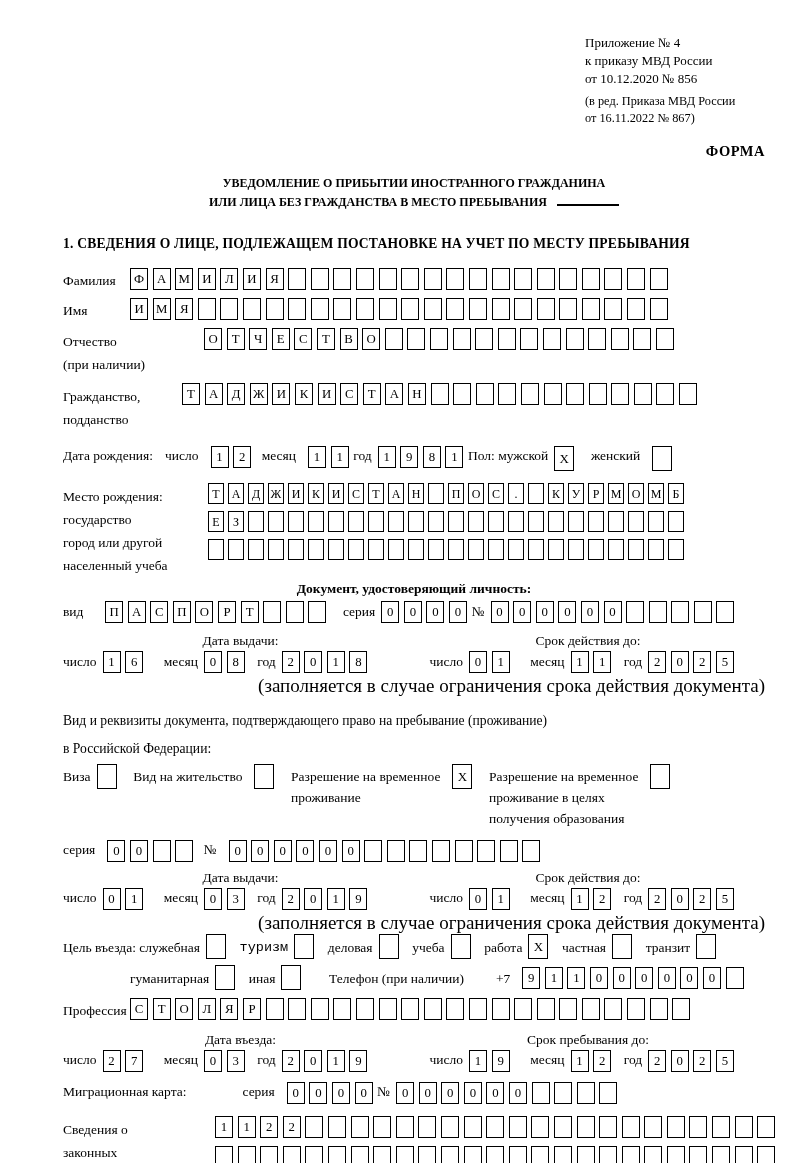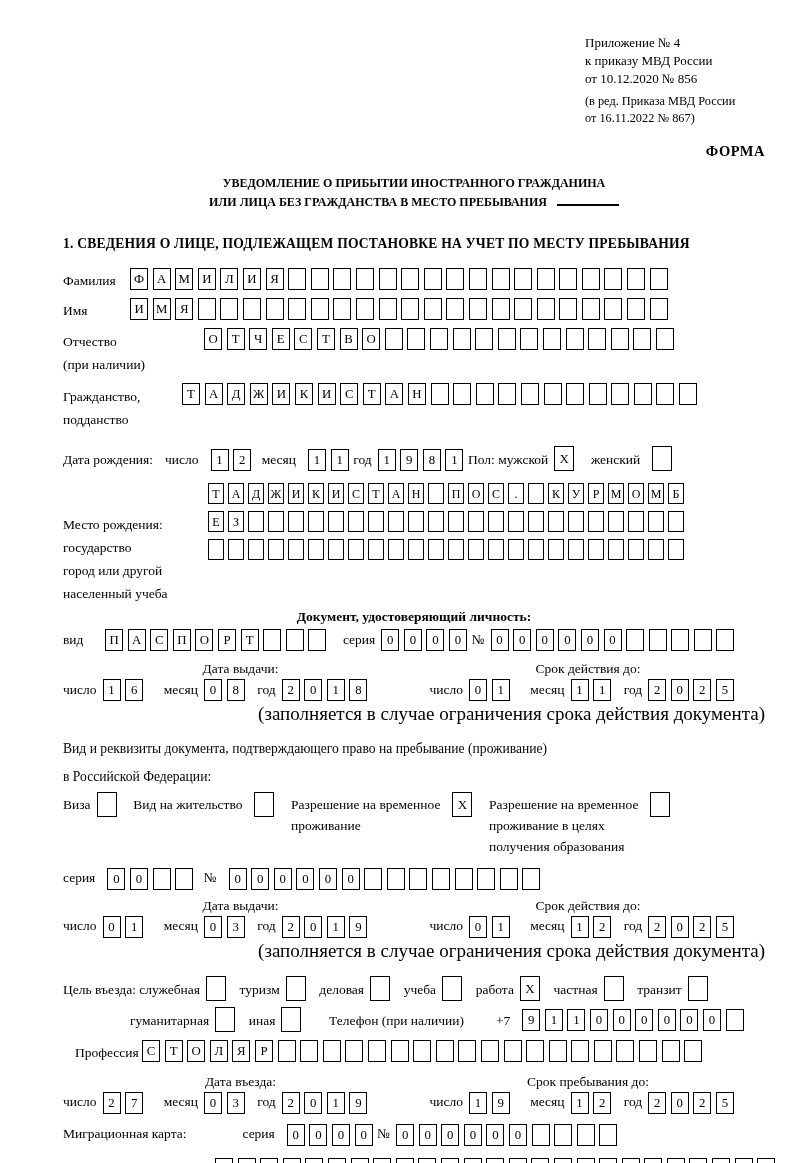--- a/index.html
+++ b/index.html
@@ -24,40 +24,40 @@
   .lbl2 { font-size:13.5px; line-height:1.7; padding-top:3px; flex:none; }
   .boxes { white-space:nowrap; flex:none; }
   .box {
     display:inline-block; width:18px; height:22px; border:1.6px solid #000;
     margin-right:4.6px; text-align:center; font-size:12.8px; line-height:21px;
     vertical-align:top; background:#fff;
   }
   .tight .box { width:16px; height:21px; margin-right:4px; font-size:12px; line-height:20px; }
   .cb .box { width:20px; height:25px; line-height:24px; font-size:13px; }
 
-  .w67 { width:67px; } .w141 { width:141px; } .w119 { width:119px; } .w145 { width:145px;margin-top:28px; }
+  .w67 { width:67px; } .w141 { width:141px; } .w119 { width:119px; } .w145 { width:145px; }
 
   .center-head { font-size:13.5px; text-align:center; }
   .daterow { display:flex; margin-top:16px; }
   .dgroup { display:flex; flex-direction:column; }
   .dgroup .dline { display:flex; align-items:center; margin-top:2px; }
   .dline .lbl { padding-top:0; margin-right:6px; }
   .dline .boxes { margin-right:8px; }
   .note-r { text-align:right; font-size:19px; margin-top:2px; }
 
   .gap6 { width:6px; flex:none; } .gap12 { width:12px; flex:none; }
 
   .para { font-size:13.6px; line-height:2.0; margin-top:10px; }
 
   .permitrow { display:flex; align-items:flex-start; margin-top:2px; }
   .permitrow .pi { display:flex; align-items:flex-start; }
   .pi .ptext { font-size:13.5px; line-height:1.55; padding-top:3px; }
   .pi .ptext.c { text-align:left; }
 
-  .purposerow { display:flex; align-items:flex-start; margin-top:14px; flex-wrap:nowrap; }
+  .purposerow { display:flex; align-items:flex-start; flex-wrap:nowrap; }
   .purposerow .pitem { display:flex; align-items:flex-start; margin-right:9px; }
   .pitem .lbl { margin-right:6px; }
 
   .reps { display:flex; margin-top:12px; }
   .reps .rlabels { width:152px; flex:none; font-size:13.5px; line-height:1.72; padding-top:2px; }
   .reps .rrows .boxes { display:block; margin-bottom:8px; }
 </style>
 </head>
 <body>
 
@@ -101,21 +101,21 @@
   </div>
 
   <div class="frow">
     <span class="lbl2 w119">
       <span>Гражданство,</span><br>
       <span>подданство</span>
     </span>
     <span class="boxes"><span class="box">Т</span><span class="box">А</span><span class="box">Д</span><span class="box">Ж</span><span class="box">И</span><span class="box">К</span><span class="box">И</span><span class="box">С</span><span class="box">Т</span><span class="box">А</span><span class="box">Н</span><span class="box"></span><span class="box"></span><span class="box"></span><span class="box"></span><span class="box"></span><span class="box"></span><span class="box"></span><span class="box"></span><span class="box"></span><span class="box"></span><span class="box"></span><span class="box"></span></span>
   </div>
 
-  <div class="frow" style="margin-top:14px; align-items:flex-end;">
+  <div class="frow" style="margin-top:14px; align-items:flex-start;">
     <span class="lbl" style="padding-top:0;">Дата рождения:</span>
     <span class="gap12"></span>
     <span class="lbl" style="padding-top:0;">число</span>
     <span class="gap12"></span>
     <span class="boxes"><span class="box">1</span><span class="box">2</span></span>
     <span class="gap6"></span>
     <span class="lbl" style="padding-top:0;">месяц</span>
     <span class="gap12"></span>
     <span class="boxes"><span class="box">1</span><span class="box">1</span></span>
     <span class="lbl" style="padding-top:0;">год</span>
@@ -257,21 +257,21 @@
     </div>
   </div>
   <div class="note-r">(заполняется в случае ограничения срока действия документа)</div>
 
   <div class="purposerow">
     <span class="pitem">
       <span class="lbl" style="padding-top:4px;">Цель въезда: служебная</span>
       <span class="boxes cb"><span class="box"></span></span>
     </span>
     <span class="pitem">
-      <span class="lbl" style="padding-top:4px;">туризм</span>
+      <span class="lbl" style="padding-top:4px;font-family:Liberation Mono, monospace;">туризм</span>
       <span class="boxes cb"><span class="box"></span></span>
     </span>
     <span class="pitem">
       <span class="lbl" style="padding-top:4px;">деловая</span>
       <span class="boxes cb"><span class="box"></span></span>
     </span>
     <span class="pitem">
       <span class="lbl" style="padding-top:4px;">учеба</span>
       <span class="boxes cb"><span class="box"></span></span>
     </span>
@@ -298,21 +298,21 @@
       <span class="lbl" style="padding-top:4px;">иная</span>
       <span class="boxes cb"><span class="box"></span></span>
     </span>
     <span class="pitem" style="margin-left:14px;">
       <span class="lbl" style="padding-top:4px;">Телефон (при наличии)</span>
       <span class="lbl" style="padding-top:4px; margin-left:26px;">+7</span>
       <span class="boxes" style="margin-left:6px; padding-top:2px;"><span class="box">9</span><span class="box">1</span><span class="box">1</span><span class="box">0</span><span class="box">0</span><span class="box">0</span><span class="box">0</span><span class="box">0</span><span class="box">0</span><span class="box"></span></span>
     </span>
   </div>
 
-  <div class="frow" style="margin-top:8px;margin-left:12px;">
+  <div class="frow" style="margin-top:8px;">
     <span class="lbl w67">Профессия</span>
     <span class="boxes"><span class="box">С</span><span class="box">Т</span><span class="box">О</span><span class="box">Л</span><span class="box">Я</span><span class="box">Р</span><span class="box"></span><span class="box"></span><span class="box"></span><span class="box"></span><span class="box"></span><span class="box"></span><span class="box"></span><span class="box"></span><span class="box"></span><span class="box"></span><span class="box"></span><span class="box"></span><span class="box"></span><span class="box"></span><span class="box"></span><span class="box"></span><span class="box"></span><span class="box"></span><span class="box"></span></span>
   </div>
 
   <div class="daterow" style="margin-top:10px;">
     <div class="dgroup" style="width:355px;">
       <div class="center-head">Дата въезда:</div>
       <div class="dline">
         <span class="lbl">число</span>
         <span class="boxes"><span class="box">2</span><span class="box">7</span></span>

